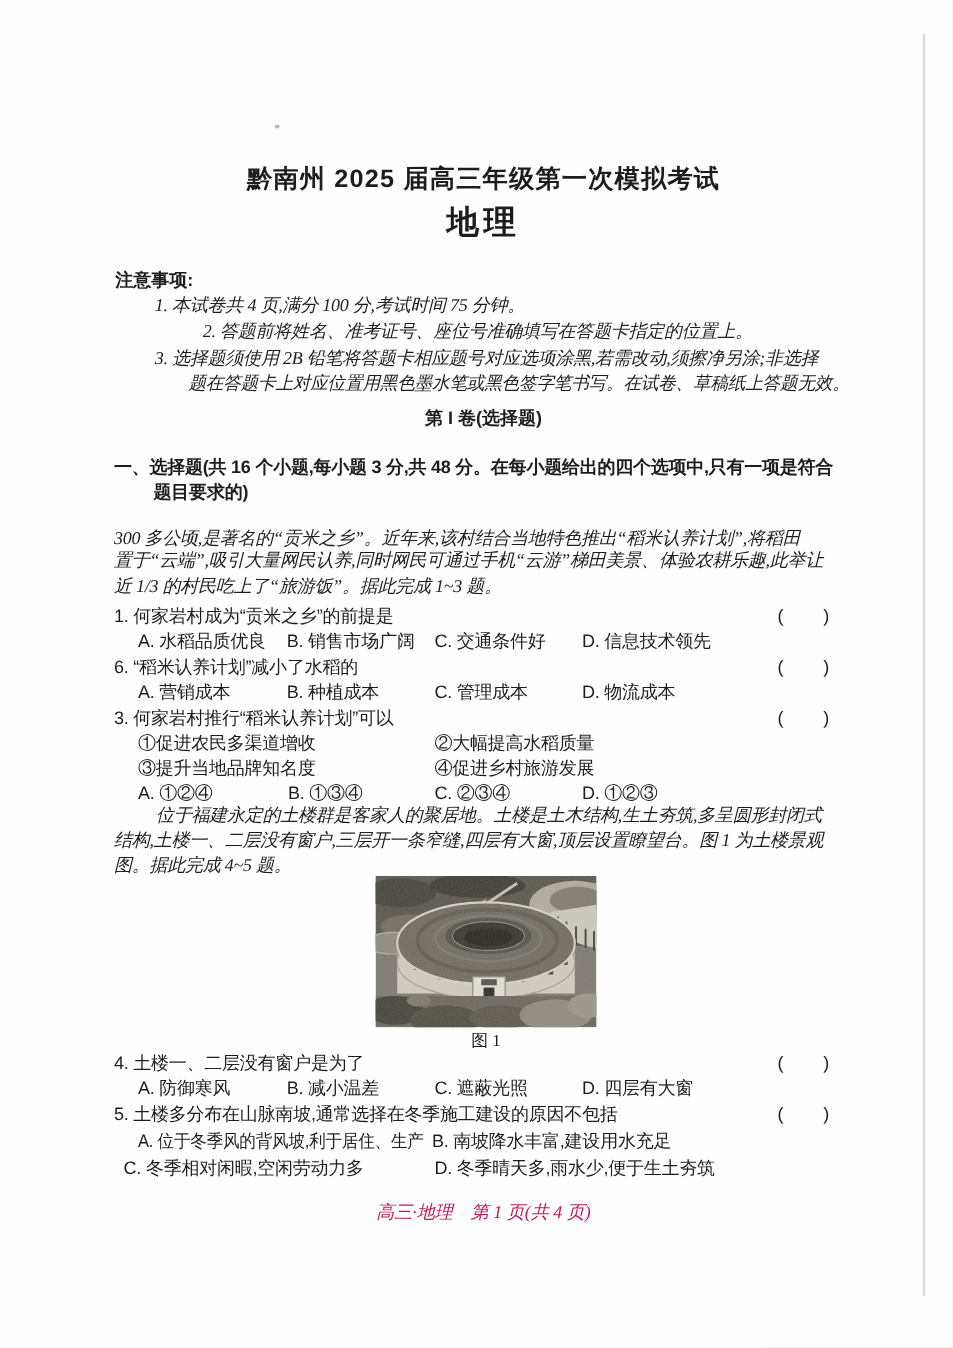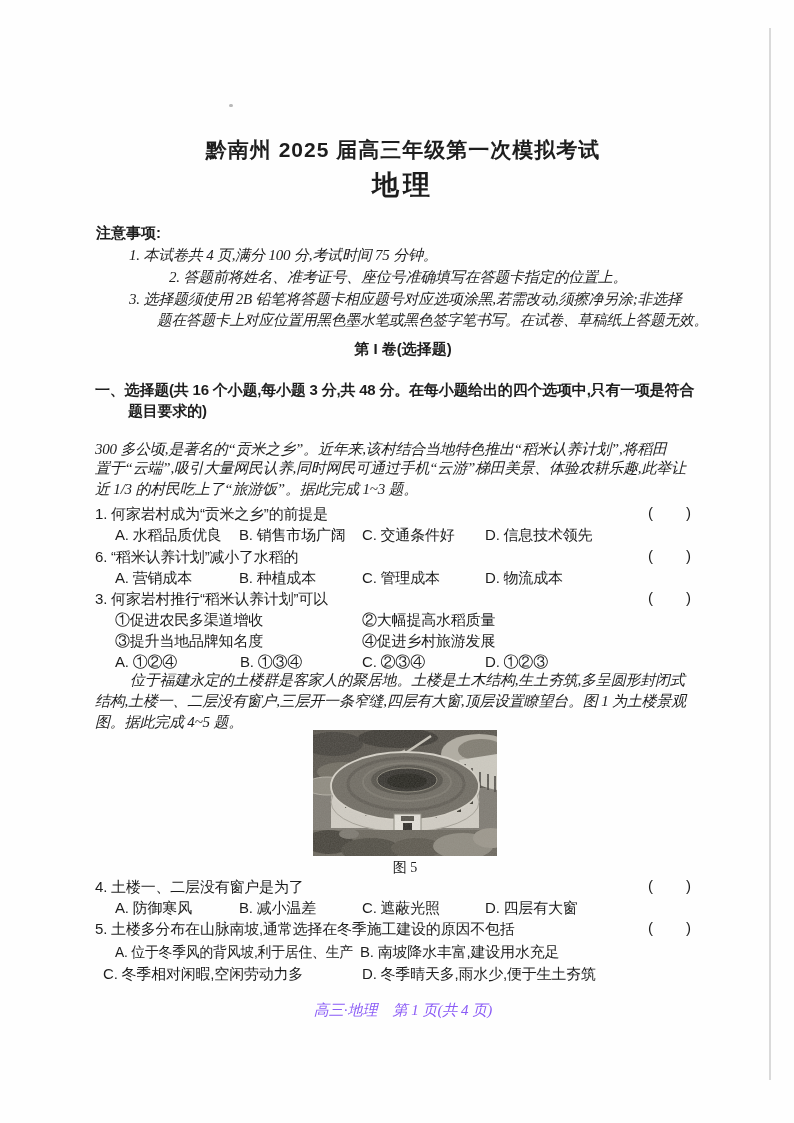--- a/index.html
+++ b/index.html
@@ -23,21 +23,21 @@
   .notice-head{left:96px;top:224px;font-size:15px;font-weight:700;}
   
   .kai{font-family:"Liberation Serif", serif;font-style:italic;
        font-size:15px;line-height:19px;letter-spacing:-0.2px;}
   
   .q{font-size:15px;line-height:19px;letter-spacing:-0.2px;}
   .bold{font-weight:700;}
   .paren{left:648px;font-size:15px;letter-spacing:1px;}
   .footer{left:96px;top:1001px;width:614px;text-align:center;
           font-family:"Liberation Serif", serif;font-style:italic;
-          font-size:15px;color:#8b5cf6;}
+          font-size:15px;color:#be185d;}
   .figure{left:313px;top:730px;width:184px;height:126px;}
   .figure svg{display:block;width:184px;height:126px;}
   .caption{left:313px;top:859px;width:184px;text-align:center;
            font-family:"Liberation Serif", serif;font-size:14px;}
   .scan-line{left:769px;top:28px;width:2px;height:1052px;background:#dadada;}
   .speck{left:229px;top:104px;width:4px;height:3px;background:#b9b9b9;border-radius:2px;}
 </style>
 </head>
 <body>
 
@@ -157,21 +157,21 @@
         <ellipse cx="58" cy="120" rx="30" ry="12" fill="#504d44"></ellipse>
         <ellipse cx="104" cy="118" rx="26" ry="10" fill="#5c584e"></ellipse>
         <ellipse cx="150" cy="116" rx="30" ry="13" fill="#8f8b80"></ellipse>
         <ellipse cx="178" cy="108" rx="18" ry="10" fill="#9c978c"></ellipse>
         <ellipse cx="36" cy="104" rx="10" ry="5" fill="#7d7970"></ellipse>
 
         <rect x="0" y="0" width="184" height="126" filter="url(#noise)" opacity="0.55"></rect>
       </g>
     </svg>
   </div>
-  <div class="abs caption">图 5</div>
+  <div class="abs caption">图 1</div>
 
   <div class="abs q" style="left:95px;top:877px;">4. 土楼一、二层没有窗户是为了</div>
   <div class="abs paren" style="top:877px;">(　　)</div>
   <div class="abs q" style="left:115px;top:898px;">A. 防御寒风</div>
   <div class="abs q" style="left:239px;top:898px;">B. 减小温差</div>
   <div class="abs q" style="left:362px;top:898px;">C. 遮蔽光照</div>
   <div class="abs q" style="left:485px;top:898px;">D. 四层有大窗</div>
 
   <div class="abs q" style="left:95px;top:919px;">5. 土楼多分布在山脉南坡,通常选择在冬季施工建设的原因不包括</div>
   <div class="abs paren" style="top:919px;">(　　)</div>

